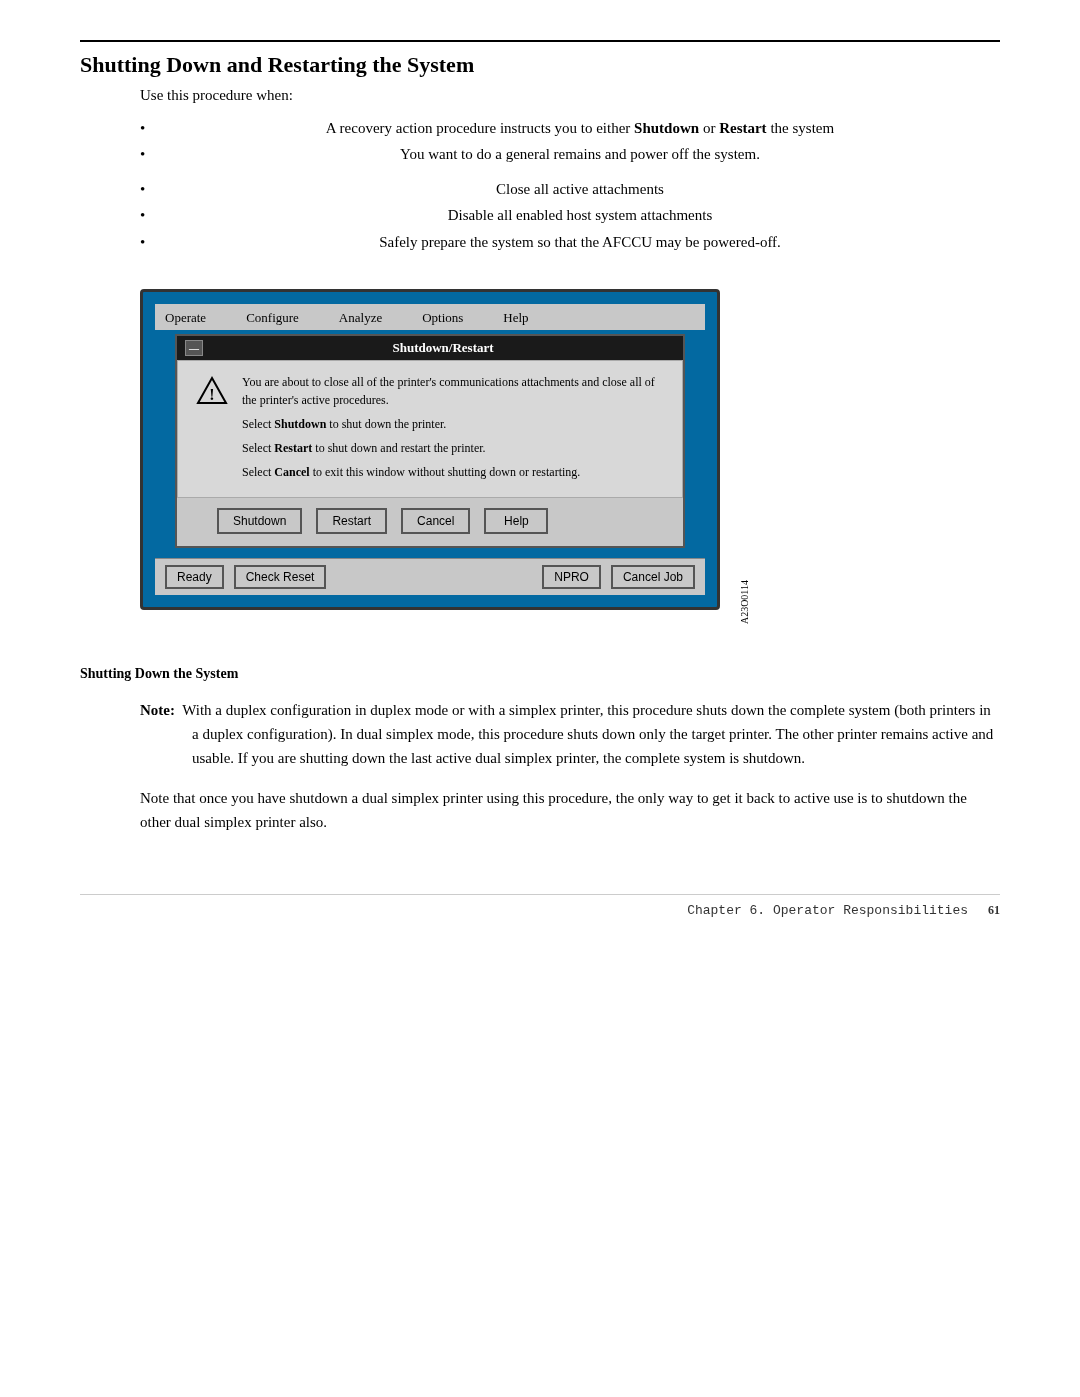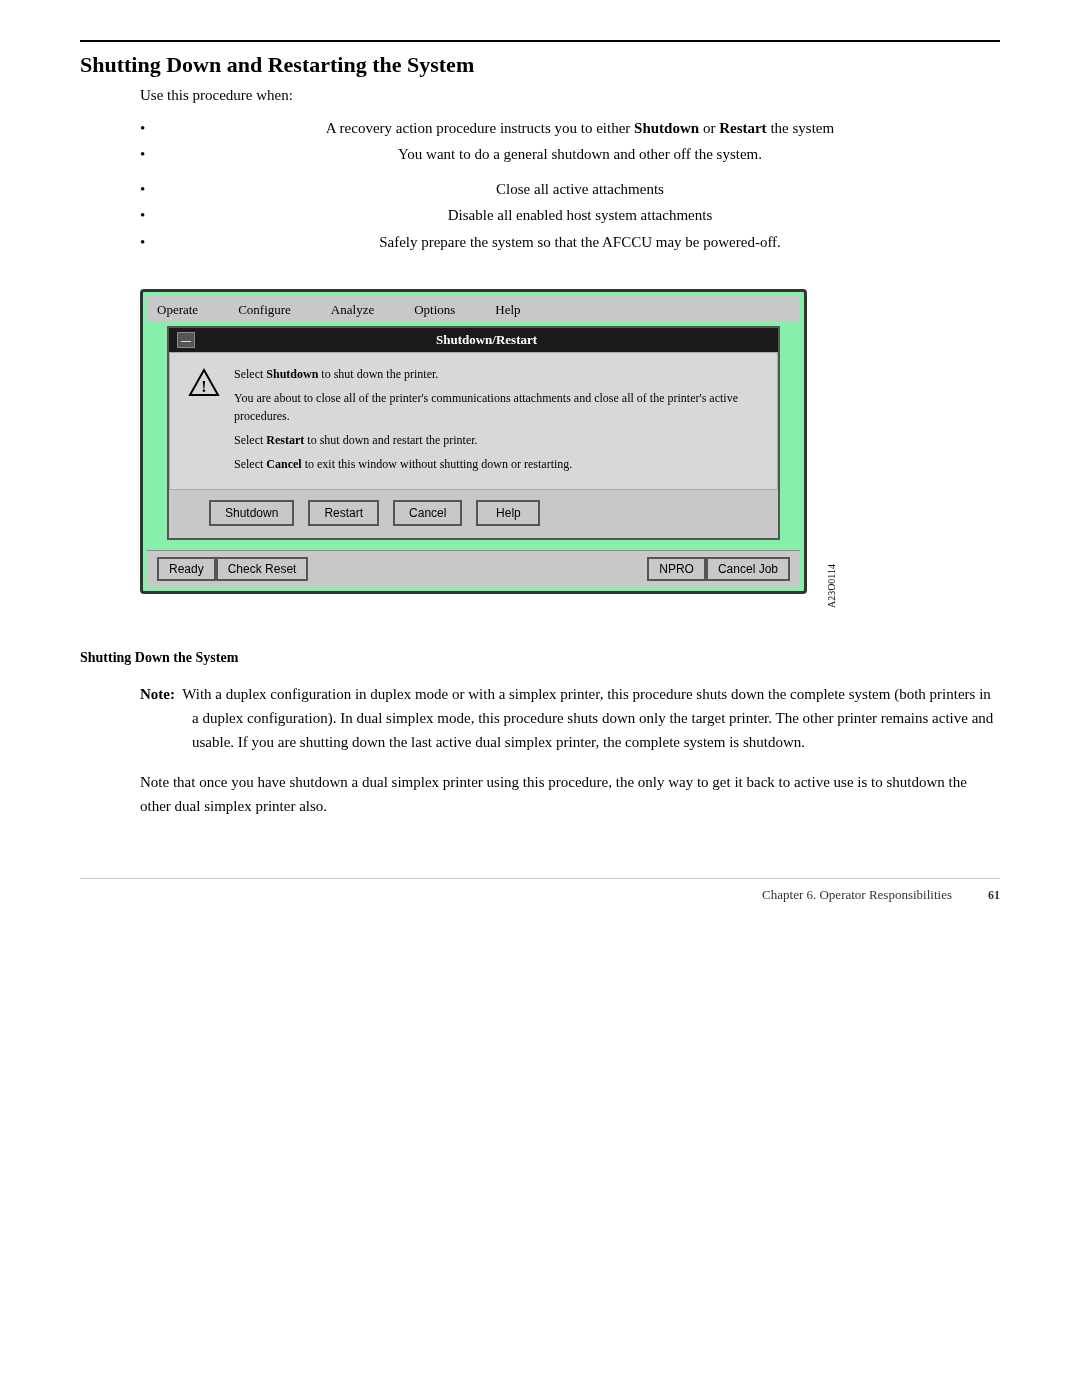--- a/index.html
+++ b/index.html
@@ -54,24 +54,24 @@
       left: 0;
     }
 
     b { font-weight: bold; }
 
     
     .screenshot-container {
       border: 3px solid #333;
       border-radius: 4px;
       margin: 24px 0 24px 0;
-      background: #86efac;
-      padding: 4px;
+      background: #0369a1;
+      padding: 12px;
       position: relative;
-      width: 667px;
+      width: 580px;
     }
 
     .menu-bar {
       display: flex;
       padding: 6px 10px 4px 10px;
       background: #c8c8c8;
       gap: 40px;
       font-size: 13px;
     }
 
@@ -155,20 +155,21 @@
       background: #c8c8c8;
       border: 2px solid #555;
       padding: 4px 14px;
       font-size: 12px;
       cursor: pointer;
       min-width: 64px;
     }
 
     .statusbar {
       display: flex;
+      gap: 10px;
       padding: 6px 10px;
       background: #c8c8c8;
       border-top: 1px solid #888;
       margin-top: 4px;
       align-items: center;
     }
 
     .status-btn {
       background: #c8c8c8;
       border: 2px solid #555;
@@ -203,42 +204,43 @@
       justify-content: flex-end;
       align-items: center;
       margin-top: 60px;
       border-top: 1px solid #ccc;
       padding-top: 8px;
       font-size: 13px;
       color: #333;
     }
 
     .footer-chapter {
-      margin-right: 36px;
+      margin-right: 20px;
+      font-family: Liberation Mono, monospace;
     }
 
     .footer-page {
       font-weight: bold;
       font-size: 12px;
     }
   </style>
 </head>
 <body>
 
 <div class="top-rule"></div>
 
 <div class="section-title">Shutting Down and Restarting the System</div>
 
 <div class="content-area">
 
   <p>Use this procedure when:</p>
 
   <ul class="bullet-list">
     <li>A recovery action procedure instructs you to either <b>Shutdown</b> or <b>Restart</b> the system</li>
-    <li>You want to do a general shutdown and other off the system.</li>
+    <li>You want to do a general remains and power off the system.</li>
   </ul>
 
 
   <ul class="bullet-list">
     <li>Close all active attachments</li>
     <li>Disable all enabled host system attachments</li>
     <li>Safely prepare the system so that the AFCCU may be powered-off.</li>
   </ul>
 
 
@@ -262,22 +264,22 @@
         </div>
 
         <div class="dialog-body">
           <div class="warning-icon">
             <svg width="32" height="32" viewBox="0 0 32 32">
               <polygon points="16,3 30,28 2,28" fill="none" stroke="#000" stroke-width="2"></polygon>
               <text x="16" y="25" text-anchor="middle" font-size="16" font-weight="bold" fill="#000">!</text>
             </svg>
           </div>
           <div class="dialog-text">
+            <p>You are about to close all of the printer's communications attachments and close all of the printer's active procedures.</p>
             <p>Select <b>Shutdown</b> to shut down the printer.</p>
-            <p>You are about to close all of the printer's communications attachments and close all of the printer's active procedures.</p>
             <p>Select <b>Restart</b> to shut down and restart the printer.</p>
             <p>Select <b>Cancel</b> to exit this window without shutting down or restarting.</p>
           </div>
         </div>
 
         <div class="dialog-buttons">
           <button class="dialog-btn">Shutdown</button>
           <button class="dialog-btn">Restart</button>
           <button class="dialog-btn">Cancel</button>
           <button class="dialog-btn">Help</button>

